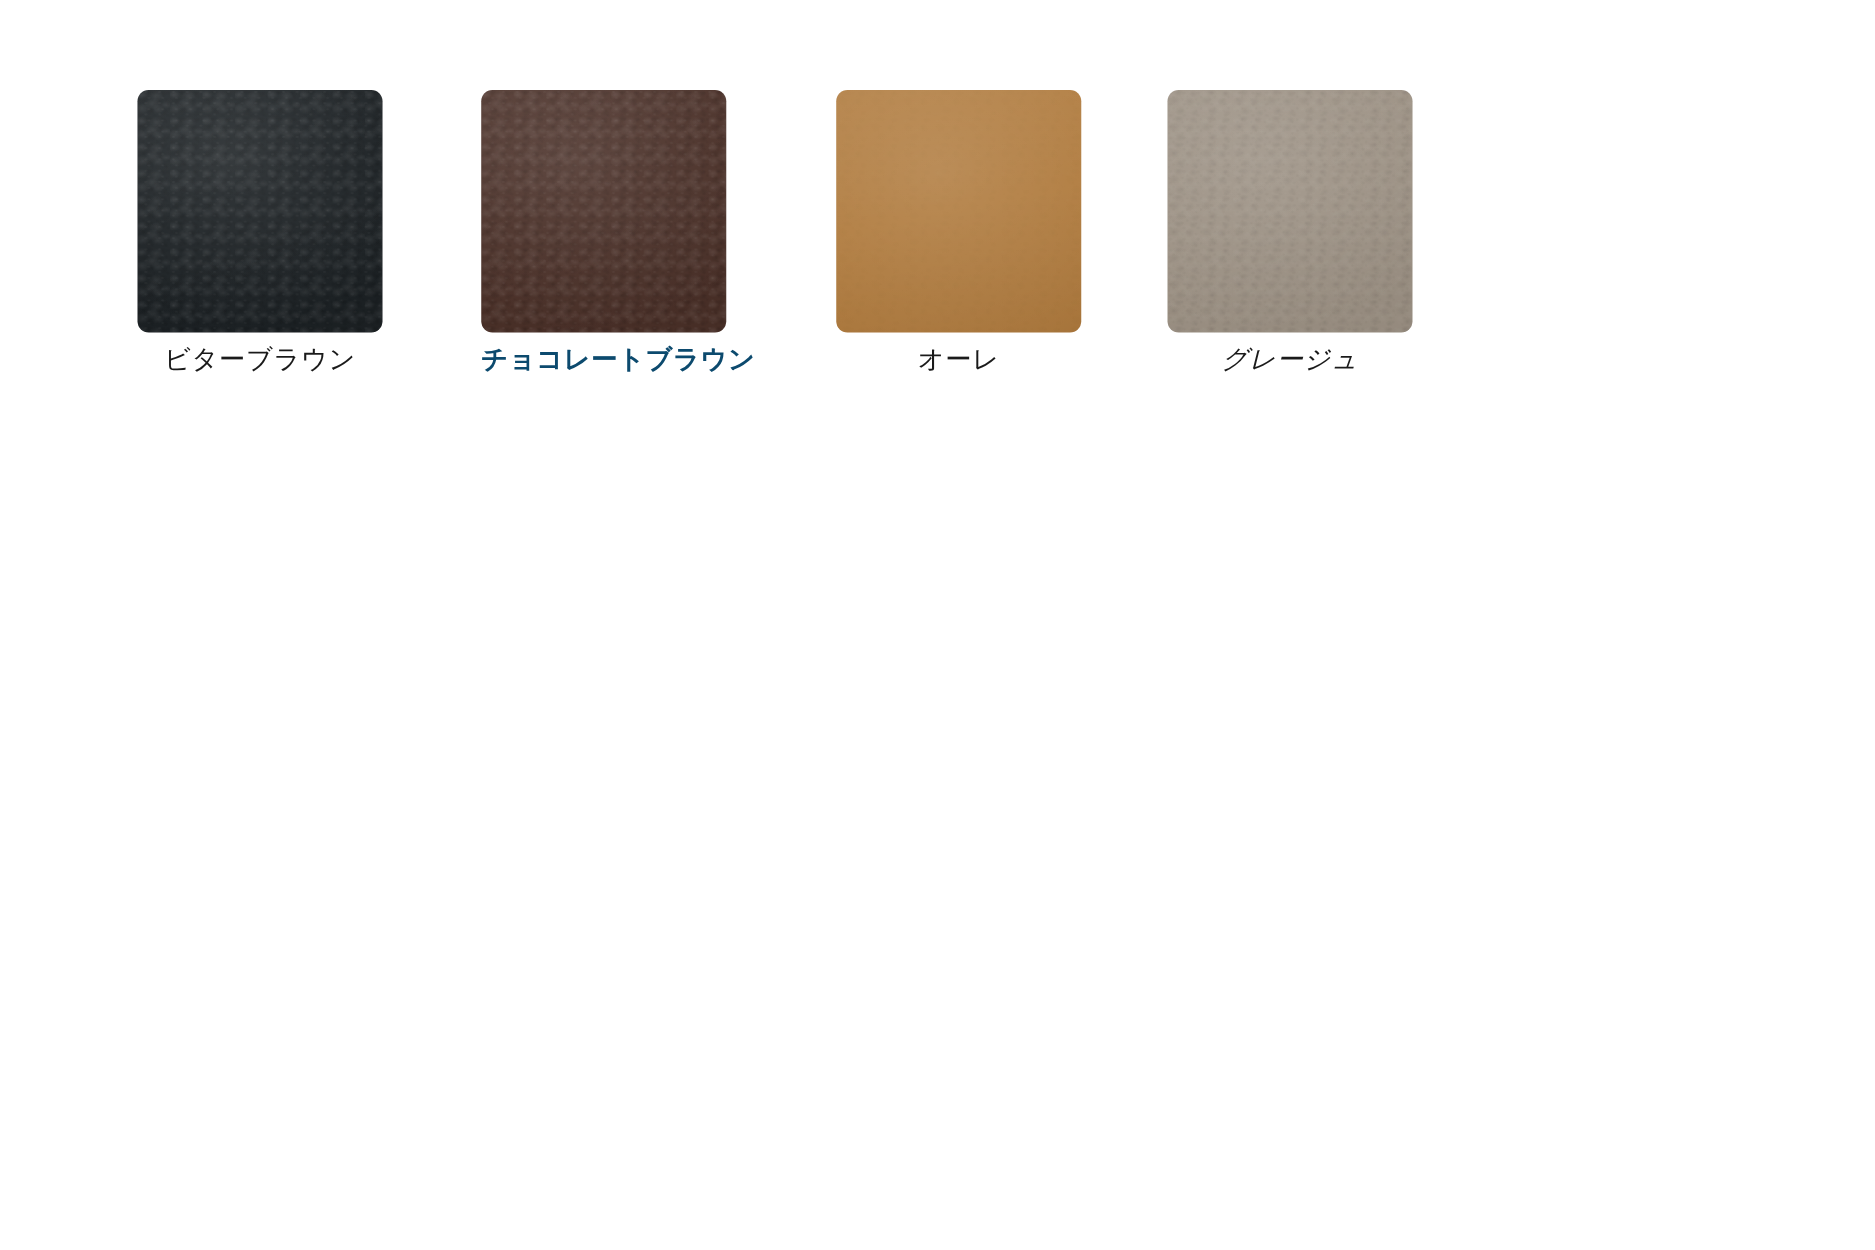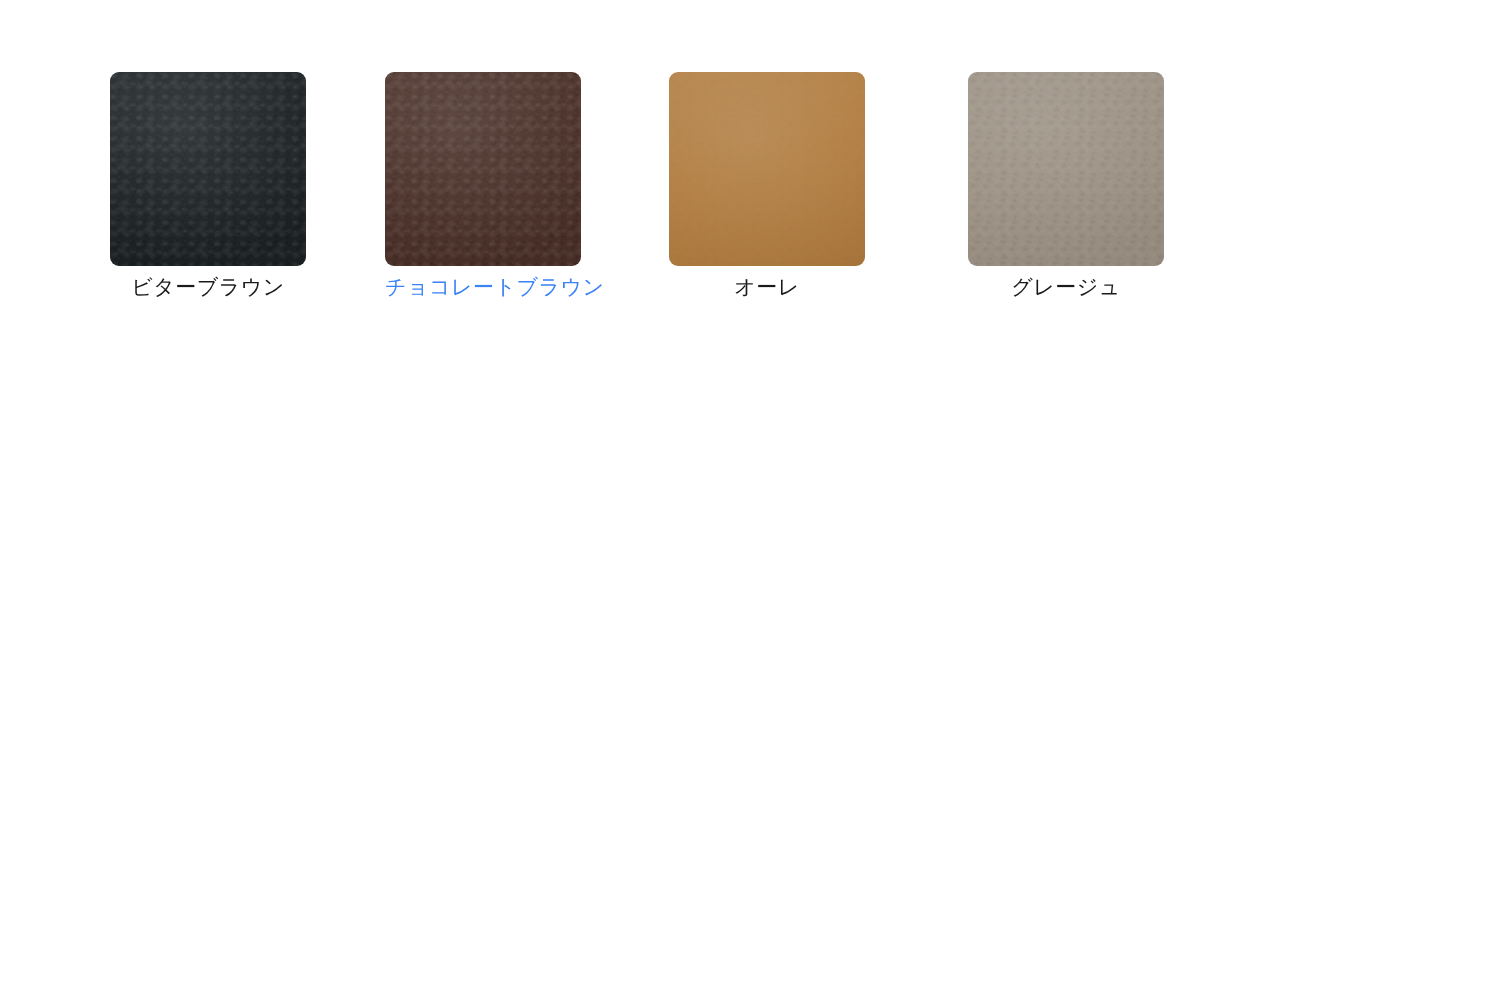--- a/index.html
+++ b/index.html
@@ -121,33 +121,33 @@
     </div>
     <div class="swatch-label" style="color: rgb(26, 26, 26);">ビターブラウン</div>
   </div>
 
   <div class="swatch-card" style="left: 385px;">
     <div class="swatch-chip tex-strong" style="background-color: rgb(74, 48, 40);">
       <span class="grain"></span>
       <span class="grain-fine"></span>
       <span class="grain-sheen"></span>
     </div>
-    <div class="swatch-label" style="color: #3b82f6;">チョコレートブラウン</div>
+    <div class="swatch-label" style="color: #0c4a6e; font-weight: bold;">チョコレートブラウン</div>
   </div>
 
   <div class="swatch-card" style="left: 655px; padding-left: 14px;">
     <div class="swatch-chip tex-smooth" style="background-color: rgb(176, 123, 62);">
       <span class="grain"></span>
       <span class="grain-fine"></span>
       <span class="grain-sheen"></span>
     </div>
     <div class="swatch-label" style="color: rgb(26, 26, 26);">オーレ</div>
   </div>
 
-  <div class="swatch-card" style="left: 968px;">
+  <div class="swatch-card" style="left: 934px; font-style: italic;">
     <div class="swatch-chip tex-soft" style="background-color: rgb(156, 145, 132);">
       <span class="grain"></span>
       <span class="grain-fine"></span>
       <span class="grain-sheen"></span>
     </div>
     <div class="swatch-label" style="color: rgb(26, 26, 26);">グレージュ</div>
   </div>
 
 
 </div>

